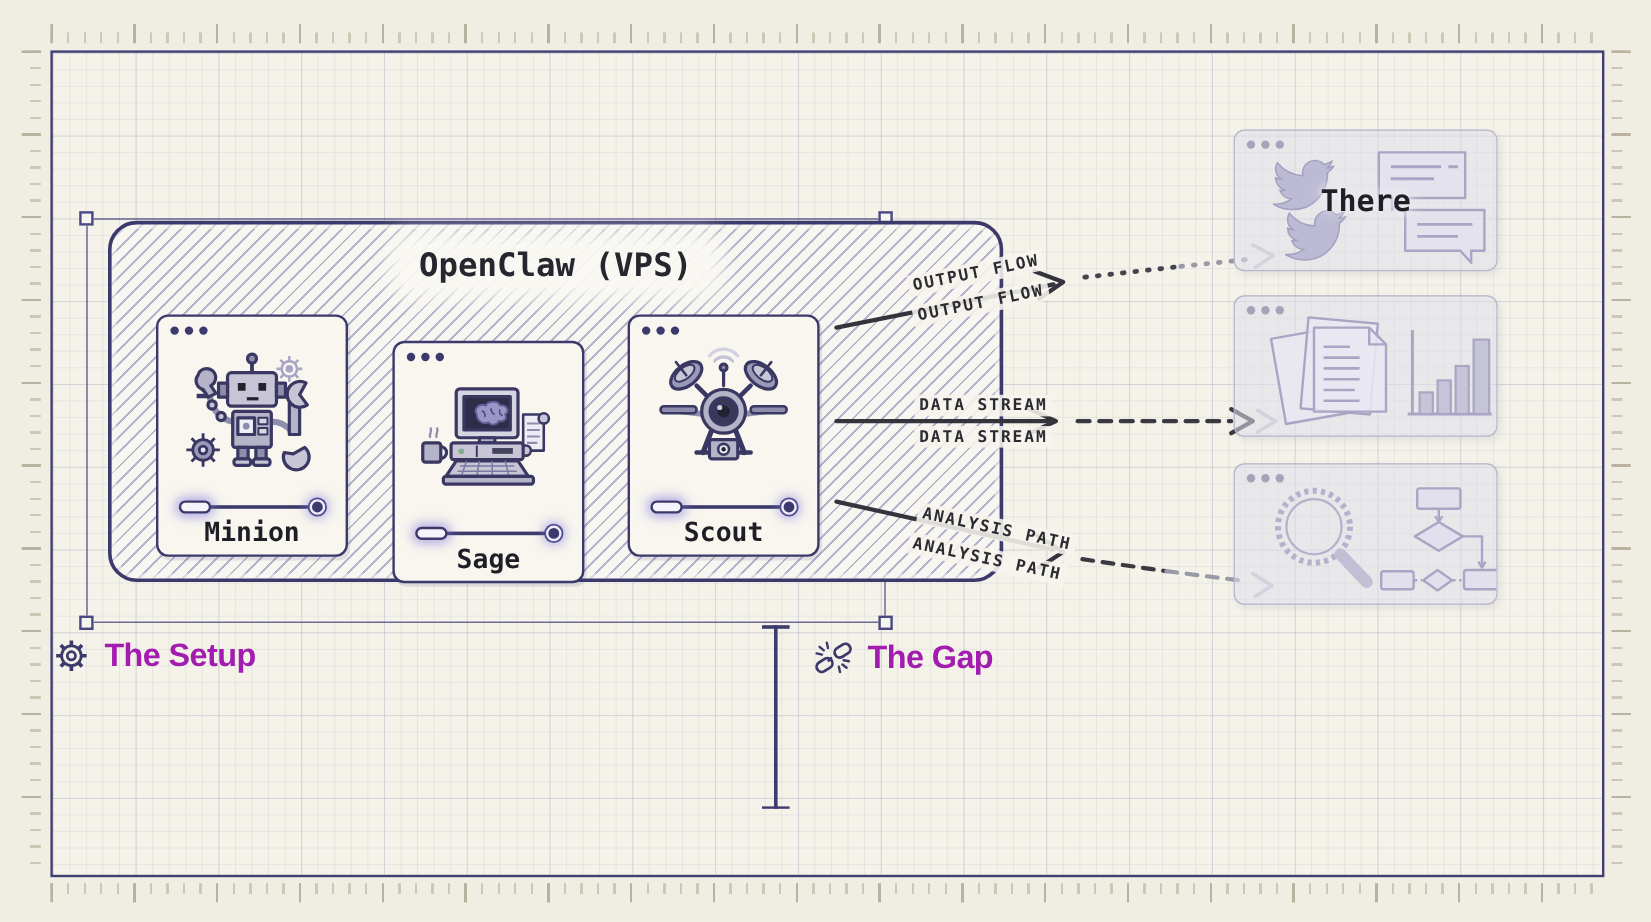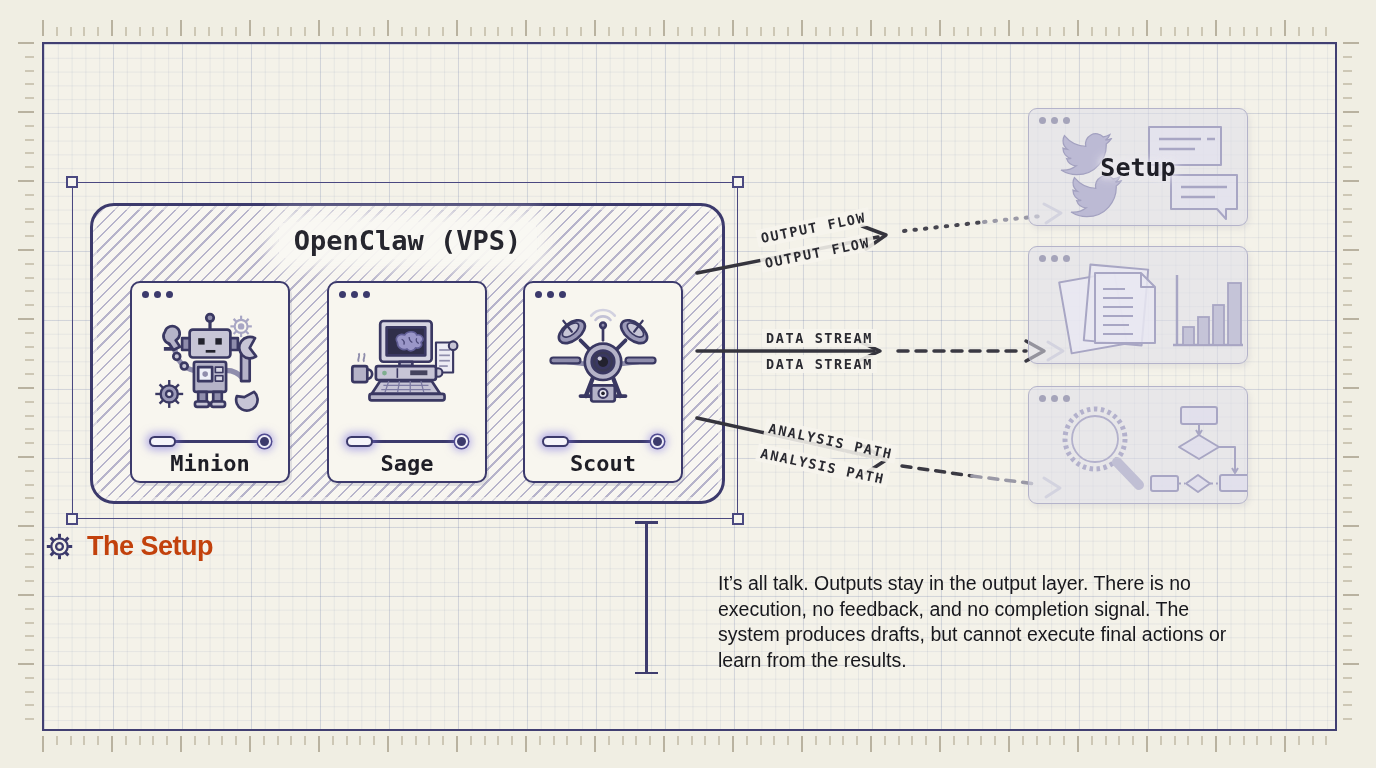--- a/index.html
+++ b/index.html
@@ -40,31 +40,31 @@
   
   #title{position:absolute;left:50px;top:30px;font-size:42px;font-weight:bold;color:var(--ink);
     letter-spacing:-1px;white-space:nowrap;text-shadow:0 0 10px var(--grid),0 0 14px var(--grid);}
 
   
   #selection{position:absolute;left:28px;top:138px;width:666px;height:337px;border:1.5px solid #4a4880;}
   .handle{position:absolute;width:12px;height:12px;background:#f6f5ef;border:2px solid #4a4880;}
   .h-tl{left:-7px;top:-7px;} .h-tr{right:-7px;top:-7px;} .h-bl{left:-7px;bottom:-7px;} .h-br{right:-7px;bottom:-7px;}
 
   
-  #vps{position:absolute;left:46px;top:159px;width:635px;height:301px;border:3px solid var(--navy);border-radius:24px;
+  #vps{position:absolute;left:46px;top:140px;width:746px;height:301px;border:3px solid var(--navy);border-radius:24px;
     background-color:#f8f6f1;
     background-image:repeating-linear-gradient(135deg,rgba(118,114,165,.50) 0 1.7px,transparent 1.7px 8.6px);
     box-shadow:inset 0 0 0 4px rgba(248,246,241,.55);}
   #vps-title{position:absolute;left:50%;top:16px;transform:translateX(-50%);font-size:27px;font-weight:bold;color:#26262e;
     background:rgba(249,248,242,.95);padding:3px 16px;border-radius:8px;white-space:nowrap;
     box-shadow:0 0 16px 10px rgba(249,248,242,.95);}
 
   .agent-card{position:absolute;top:75px;width:160px;height:202px;background:#f8f6ef;border:2.5px solid var(--navy);
     border-radius:10px;box-shadow:2px 3px 0 rgba(60,58,108,.12);}
-  #card-minion{left:37px;} #card-sage{left:234px;} #card-scout{left:430px;}
+  #card-minion{left:37px;} #card-sage{left:234px;margin-top:22px;} #card-scout{left:430px;}
   .win-dots{position:absolute;left:10px;top:8px;display:flex;gap:5px;}
   .win-dots i{width:7px;height:7px;border-radius:50%;background:var(--navy);display:block;}
   .agent-icon{position:absolute;left:50%;top:20px;transform:translateX(-50%);}
   .slider{position:absolute;left:17px;right:17px;top:150px;height:16px;}
   .slider-track{position:absolute;left:7px;right:7px;top:7px;height:2.5px;background:var(--navy);}
   .slider-pill{position:absolute;left:0;top:3px;width:27px;height:11px;border:2.5px solid var(--navy);border-radius:7px;
     background:#f5f4fa;box-shadow:0 0 9px 3px var(--glow);}
   .slider-knob{position:absolute;right:0;top:2px;width:13px;height:13px;border-radius:50%;background:var(--navy);
     border:2px solid #eeedf8;box-shadow:0 0 9px 3px var(--glow),0 0 0 1.5px var(--navy);}
   .agent-name{position:absolute;left:0;right:0;top:168px;text-align:center;font-size:22px;font-weight:bold;color:#1e1e26;}
@@ -84,21 +84,21 @@
     font-size:25px;font-weight:bold;color:#1f1f27;z-index:2;
     text-shadow:0 0 6px #eceaf0,0 0 10px #eceaf0,0 0 14px #eceaf0;}
   .out-icons{position:absolute;left:0;top:0;z-index:1;}
 
   
   #divider{position:absolute;left:645px;top:521px;width:2.5px;height:153px;background:#3e3c6e;}
   #divider::before,#divider::after{content:"";position:absolute;left:-10px;width:23px;height:2.5px;background:#3e3c6e;}
   #divider::before{top:0;} #divider::after{bottom:0;}
   .section-head{position:absolute;display:flex;align-items:center;gap:12px;}
   #setup-head{left:44px;top:531px;} #gap-head{left:677px;top:531px;}
-  .section-head h2{font-family:"Liberation Sans",sans-serif;font-size:27px;font-weight:bold;color:#c2410c;letter-spacing:-.5px;}
+  .section-head h2{font-family:"Liberation Sans",sans-serif;font-size:27px;font-weight:bold;color:#a21caf;letter-spacing:-.5px;}
   .section-body{position:absolute;font-family:"Liberation Sans",sans-serif;font-size:19.5px;line-height:25.5px;color:#17171c;}
   #setup-body{left:83px;top:571px;width:482px;}
   #gap-body{left:718px;top:571px;width:528px;}
 </style>
 </head>
 <body>
 
 <div id="canvas">
 
   <div class="ruler ruler-top">
@@ -339,21 +339,21 @@
         <path d="M208 66 h-66 v34 h46 l9 10 v-10 h11 z" stroke-linejoin="round"></path>
       </g>
       <g stroke="#a8a6c4" stroke-width="2.4">
         <line x1="130" y1="30" x2="172" y2="30"></line>
           <line x1="178" y1="30" x2="186" y2="30"></line>
         <line x1="130" y1="40" x2="166" y2="40"></line>
         <line x1="152" y1="78" x2="198" y2="78"></line>
           <line x1="152" y1="88" x2="186" y2="88"></line>
       </g>
     </svg>
-    <div class="out-label">Setup</div>
+    <div class="out-label">There</div>
   </div>
 
   <div class="out-box" id="out-reports">
     <div class="win-dots">
         <i></i>
         <i></i>
         <i></i>
       </div>
     <svg class="out-icons" width="220" height="118" viewBox="0 0 220 118">
       <g fill="rgba(233,232,242,.85)" stroke="#a8a6c4" stroke-width="2" stroke-linejoin="round">
@@ -424,15 +424,30 @@
           <line x1="9.4" y1="9.4" x2="6.6" y2="6.6"></line>
             <line x1="21.6" y1="21.6" x2="24.4" y2="24.4"></line>
           <line x1="9.4" y1="21.6" x2="6.6" y2="24.4"></line>
             <line x1="21.6" y1="9.4" x2="24.4" y2="6.6"></line>
         </g>
       </g>
     </svg>
     <h2>The Setup</h2>
   </div>
 
-  <p class="section-body" id="gap-body">It’s all talk. Outputs stay in the output layer. There is no execution, no feedback, and no completion signal. The system produces drafts, but cannot execute final actions or learn from the results.</p>
+  <div class="section-head" id="gap-head">
+    <svg width="34" height="34" viewBox="0 0 34 34">
+      <g stroke="#3c3a6c" stroke-width="2.3" fill="none" stroke-linecap="round">
+        <rect x="3" y="19" width="14" height="8.5" rx="4.2" transform="rotate(-32 10 23)"></rect>
+        <rect x="18" y="7" width="14" height="8.5" rx="4.2" transform="rotate(-32 25 11)"></rect>
+        <line x1="13.5" y1="19.5" x2="15.5" y2="17.5"></line>
+        <path d="M6 8 l3.5 3" stroke-width="2"></path>
+          <path d="M3.5 13.5 l4.5 1" stroke-width="2"></path>
+          <path d="M12 4.5 l1 4.5" stroke-width="2"></path>
+        <path d="M28.5 25.5 l-3.5 -2.8" stroke-width="2"></path>
+          <path d="M30.5 20 l-4.5 -0.8" stroke-width="2"></path>
+          <path d="M23 29 l-1 -4.5" stroke-width="2"></path>
+      </g>
+    </svg>
+    <h2>The Gap</h2>
+  </div>
 
 </div>
 
 </body></html>

